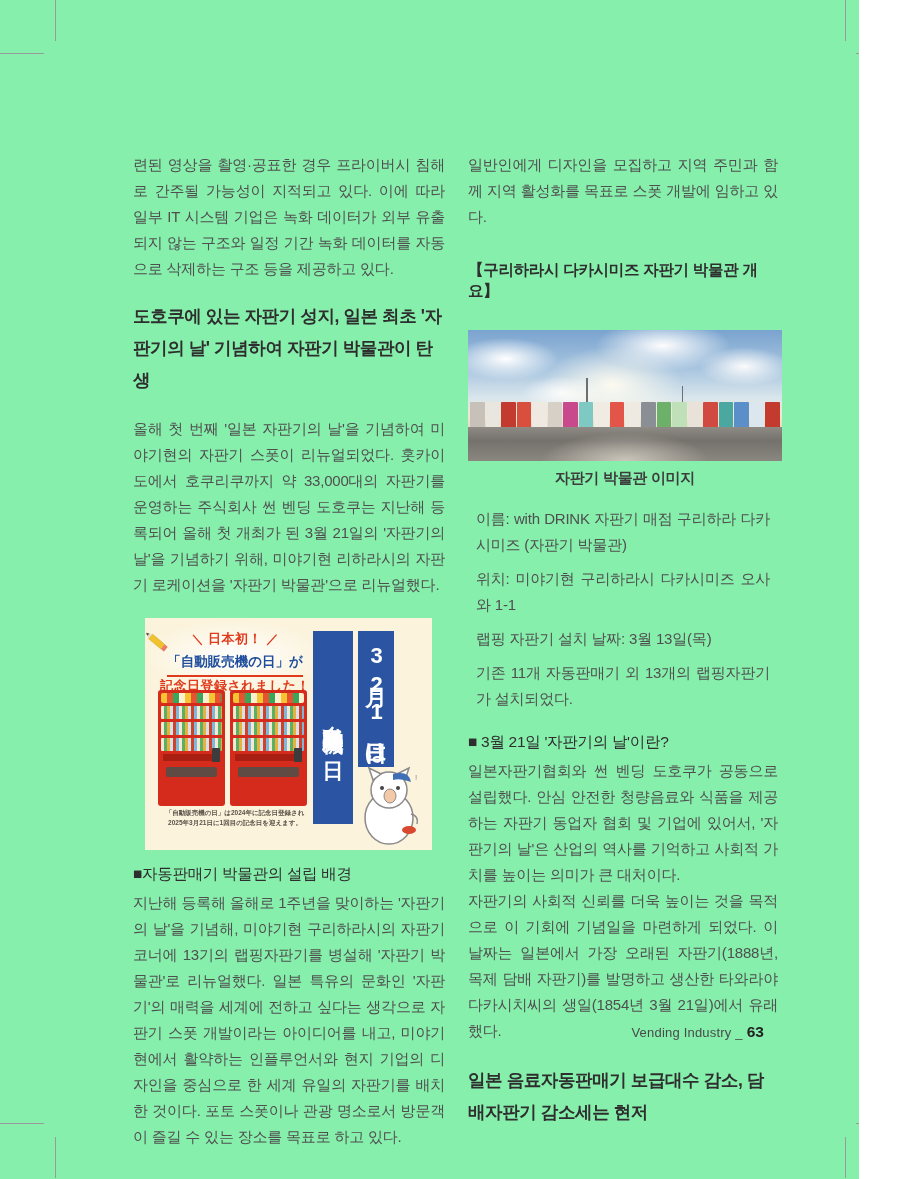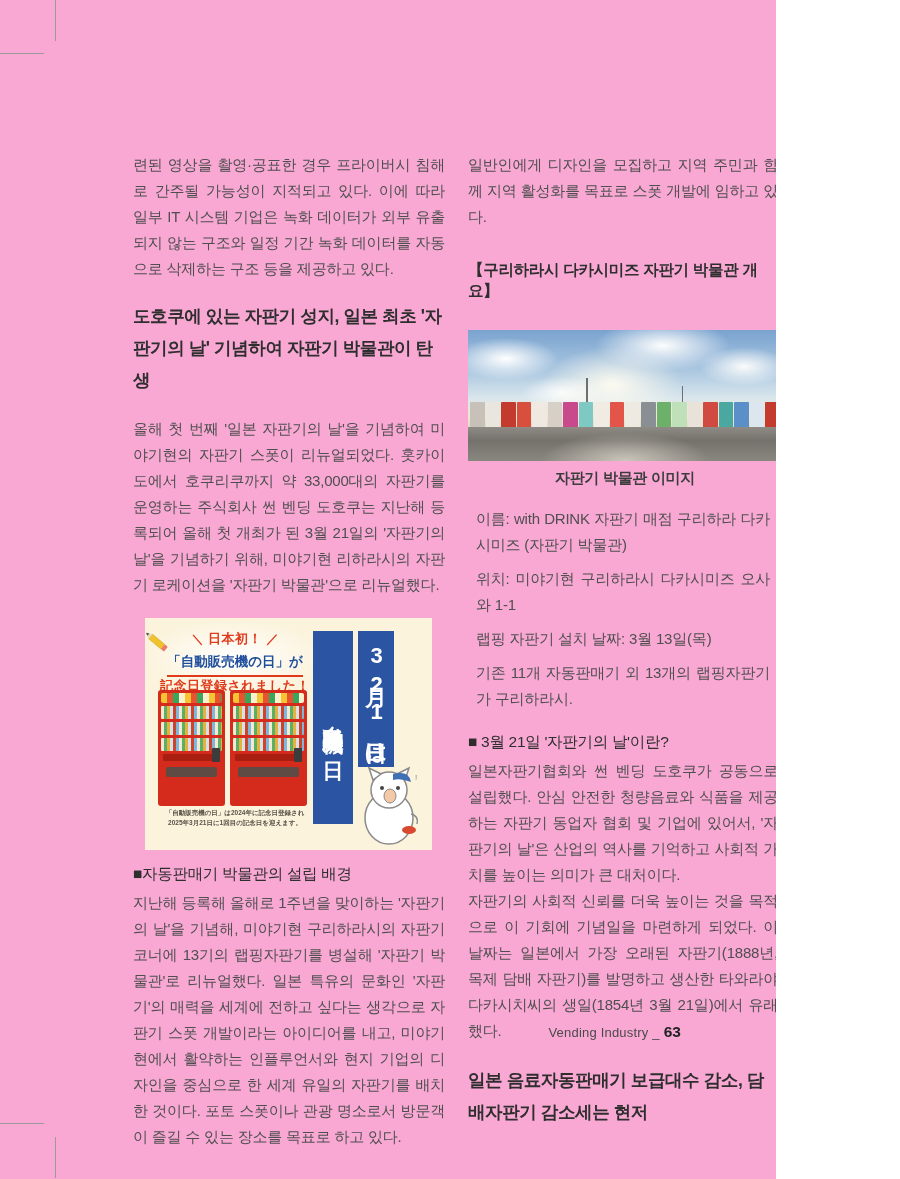--- a/index.html
+++ b/index.html
@@ -1,18 +1,18 @@
 <!DOCTYPE html>
 <html><head>
 <meta charset="utf-8">
 <style>
   * { margin:0; padding:0; box-sizing:border-box; }
   html,body { background:#ffffff; }
   body { font-family:"Liberation Sans","DejaVu Sans",sans-serif; color:#4d4d4d; }
-  .page { position:relative; width:776px; height:1179px; background:#f9a8d4; overflow:hidden; }
+  .page { position:relative; width:859px; height:1179px; background:#86efac; overflow:hidden; }
 
   
   .crop { position:absolute; background:#9a9a9a; }
   .crop.v { width:1px; height:41px; }
   .crop.h { height:1px; width:44px; }
 
   
   .col { position:absolute; top:152px; width:312px; }
   .col-left  { left:133px; }
   .col-right { left:468px; width:310px; }
@@ -187,21 +187,21 @@
           <div style="background: rgb(194, 59, 46);"></div>
         </div>
       <div class="photo-ground"></div>
     </div>
     <div class="photo-caption mt8">자판기 박물관 이미지</div>
 
     <div class="info mt18">
       <p class="body">이름: with DRINK 자판기 매점 구리하라 다카시미즈 (자판기 박물관)</p>
       <p class="body">위치: 미야기현 구리하라시 다카시미즈 오사와 1-1</p>
       <p class="body">랩핑 자판기 설치 날짜: 3월 13일(목)</p>
-      <p class="body">기존 11개 자동판매기 외 13개의 랩핑자판기가 구리하라시.</p>
+      <p class="body">기존 11개 자동판매기 외 13개의 랩핑자판기가 설치되었다.</p>
     </div>
 
     <h3 class="sub mt26">■ 3월 21일 '자판기의 날'이란?</h3>
     <p class="body mt4">일본자판기협회와 썬 벤딩 도호쿠가 공동으로 설립했다. 안심 안전한 청량음료와 식품을 제공하는 자판기 동업자 협회 및 기업에 있어서, '자판기의 날'은 산업의 역사를 기억하고 사회적 가치를 높이는 의미가 큰 대처이다.</p>
     <p class="body">자판기의 사회적 신뢰를 더욱 높이는 것을 목적으로 이 기회에 기념일을 마련하게 되었다. 이 날짜는 일본에서 가장 오래된 자판기(1888년, 목제 담배 자판기)를 발명하고 생산한 타와라야 다카시치씨의 생일(1854년 3월 21일)에서 유래했다.</p>
 
     <h2 class="head mt20">일본 음료자동판매기 보급대수 감소, 담배자판기 감소세는 현저</h2>
 
   </div>
 

